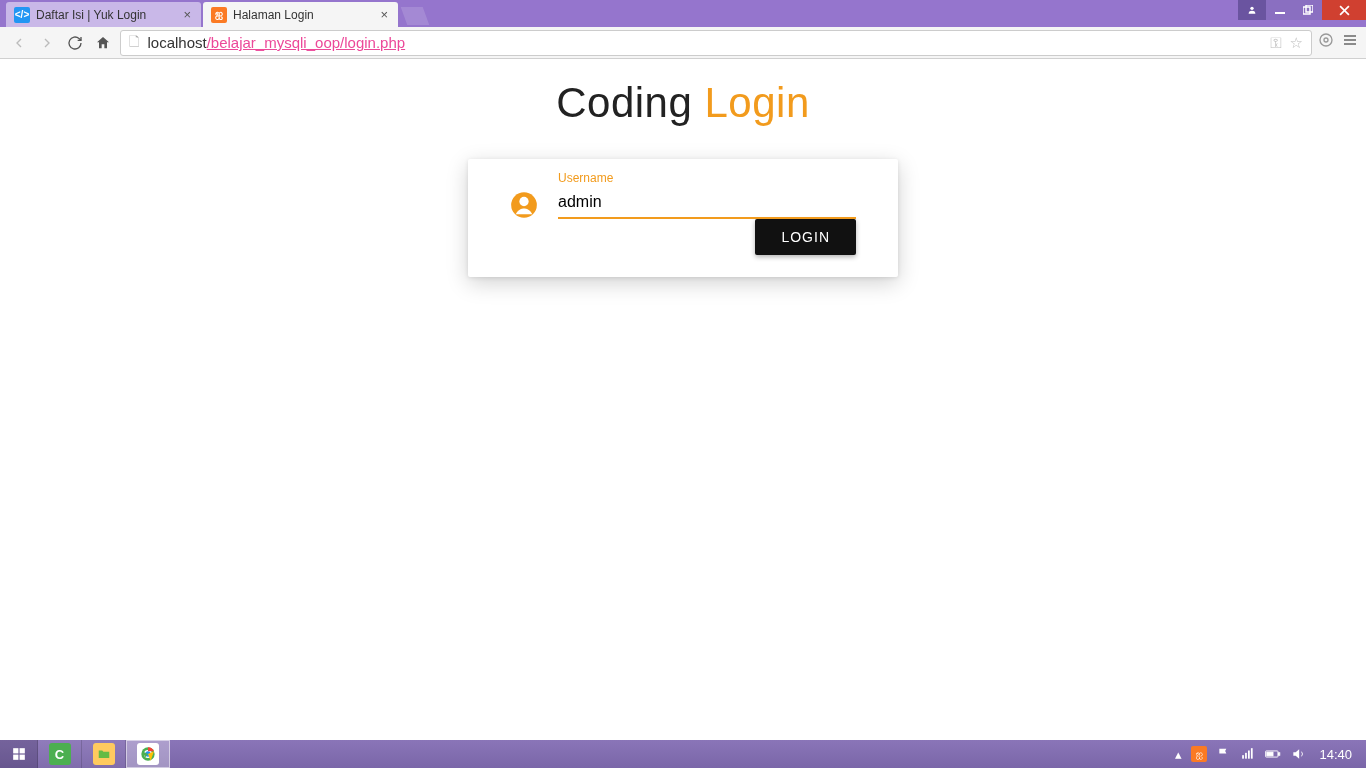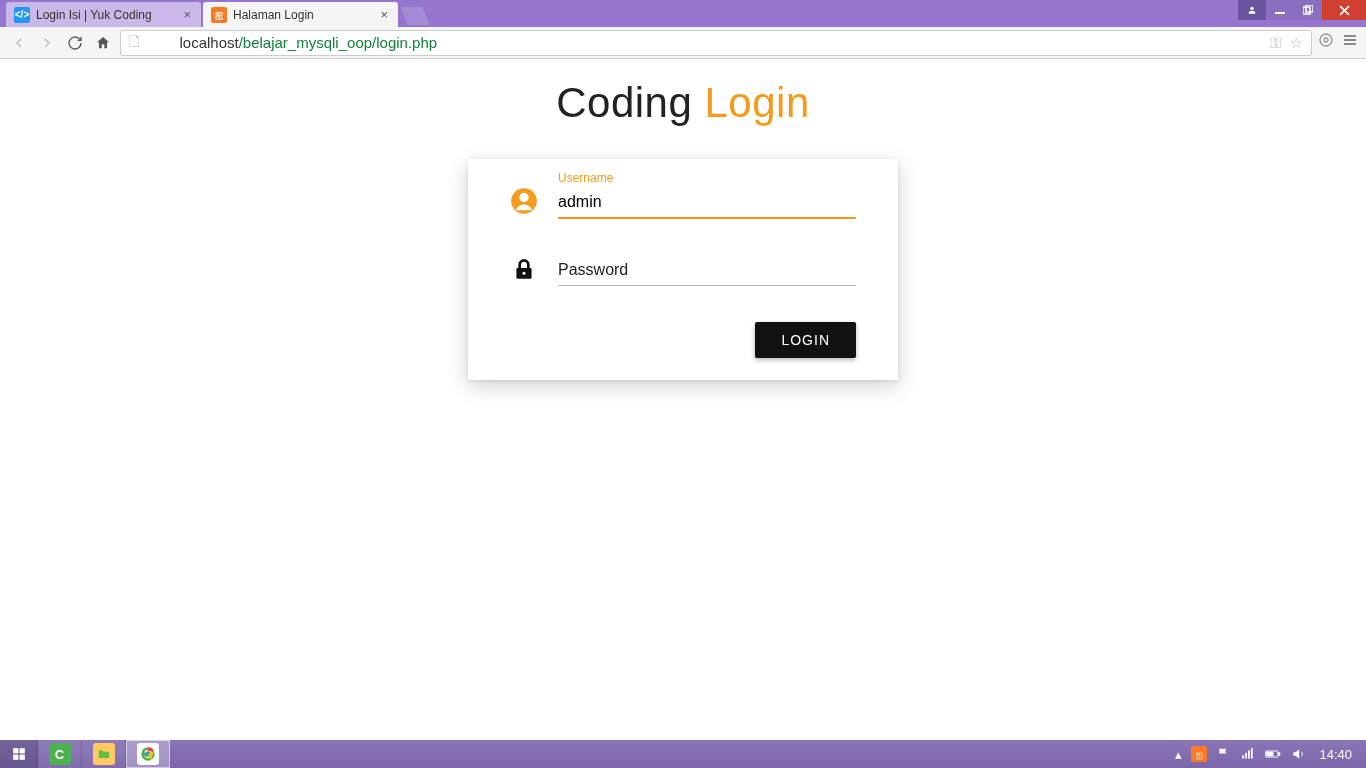--- a/index.html
+++ b/index.html
@@ -80,22 +80,22 @@
     flex: 1; height: 26px;
     border: 1px solid #ccc;
     border-radius: 3px;
     background: #fff;
     display: flex; align-items: center;
     padding: 0 8px;
     font-size: 15px;
     color: #999;
   }
   .omnibox .page-icon { margin-right: 8px; font-size: 13px; color: #aaa; }
-  .omnibox .host { color: #333; margin-left: 32px; }
-  .omnibox .path { color: #15803d; }
+  .omnibox .host { color: #333; }
+  .omnibox .path { color: #ec4899; text-decoration: underline; }
   .omnibox .addr-icons { display:flex; gap:8px; color:#bbb; font-size:15px; }
   .right-icons { display:flex; gap:8px; align-items:center; color:#888; font-size:17px; }
 
   
   .viewport {
     height: 681px;
     background: #ffffff;
     position: relative;
   }
 
@@ -119,23 +119,22 @@
 
   .login-card {
     width: 430px;
     background: #fff;
     box-shadow: 0 6px 22px rgba(0,0,0,0.18), 0 1px 4px rgba(0,0,0,0.10);
     border-radius: 2px;
     padding: 28px 42px 22px 42px;
   }
   .field-row {
     display: flex;
-    align-items: flex-start;
+    align-items: flex-end;
     gap: 20px;
-    margin-bottom: 36px;
   }
   .field-icon {
     width: 28px; height: 28px;
     display:flex; align-items:center; justify-content:center;
   }
   .field-box { flex: 1; position: relative; }
   .field-label {
     font-size: 12px;
     color: #f29b1d;
     position: absolute;
@@ -208,21 +207,21 @@
   }
   .tray-icon { font-size: 13px; display:flex; align-items:center; }
   .clock { font-size: 13px; padding: 0 4px; }
 </style>
 </head>
 <body>
 
 <div class="tab-strip">
   <div class="tab">
     <span class="favicon fav-blue">&lt;/&gt;</span>
-    <span class="tab-title">Login Isi | Yuk Coding</span>
+    <span class="tab-title">Daftar Isi | Yuk Login</span>
     <span class="tab-close">×</span>
   </div>
   <div class="tab active">
     <span class="favicon fav-orange">ஐ</span>
     <span class="tab-title">Halaman Login</span>
     <span class="tab-close">×</span>
   </div>
   <div class="newtab"></div>
 
   <div class="window-controls">
@@ -316,32 +315,20 @@
               <circle cx="12" cy="9" r="4" fill="#fff"></circle>
               <path d="M5 20c1.5-4 5-5 7-5s5.5 1 7 5" fill="#fff"></path>
             </svg>
         </div>
         <div class="field-box">
           <div class="field-label">Username</div>
           <input class="field-input" type="text" value="admin" style="">
         </div>
       </div>
 
-      <div class="field-row">
-        <div class="field-icon">
-          <svg width="26" height="26" viewBox="0 0 24 24" fill="#111">
-              <rect x="5" y="11" width="14" height="10" rx="1"></rect>
-              <path d="M8 11V8a4 4 0 1 1 8 0v3" fill="none" stroke="#111" stroke-width="2.5"></path>
-              <circle cx="12" cy="16" r="1.4" fill="#fff"></circle>
-            </svg>
-        </div>
-        <div class="field-box">
-          <input class="field-input muted" type="text" placeholder="Password" style="">
-        </div>
-      </div>
 
       <div class="login-btn-row">
         <button class="login-btn">LOGIN</button>
       </div>
 
     </div>
   </div>
 </div>
 
 <div class="taskbar">

